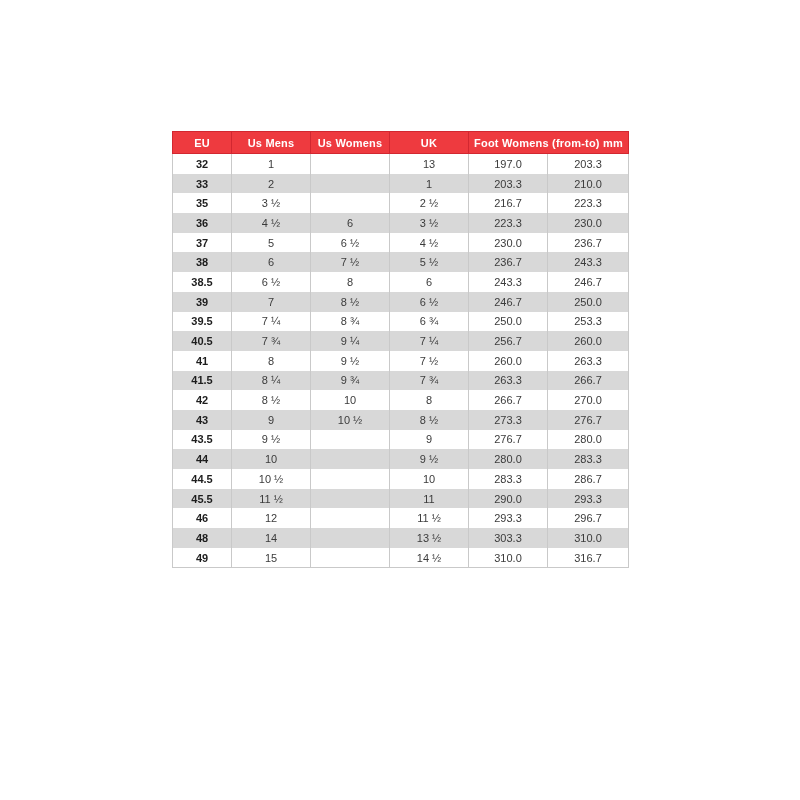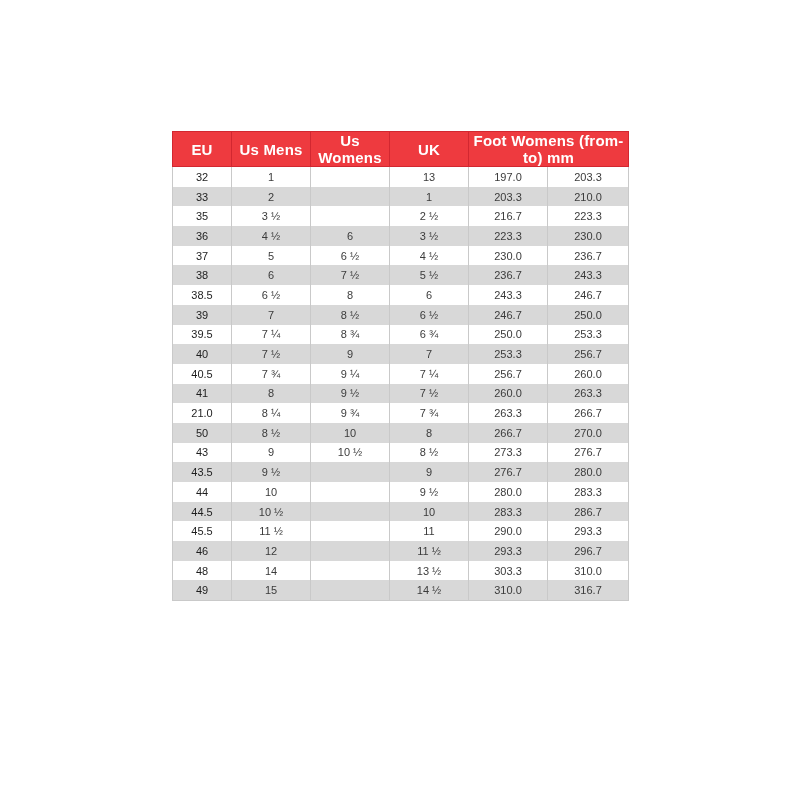--- a/index.html
+++ b/index.html
@@ -21,21 +21,21 @@
     top: 131px;
   }
   table.size-chart {
     border-collapse: collapse;
     table-layout: fixed;
     width: 456px;
   }
   table.size-chart th {
     height: 21px;
     padding: 0 2px;
-    font-size: 15px;
+    font-size: 11px;
     font-weight: bold;
     letter-spacing: 0.2px;
     text-align: center;
     vertical-align: middle;
     color: var(--header-text, #ffffff);
     background: var(--header-bg, #ee3a3f);
     border: 1px solid var(--header-border, #d22730);
   }
   table.size-chart td {
     height: 19.7px;
@@ -50,21 +50,21 @@
   table.size-chart tbody tr:nth-child(even) {
     background: var(--row-alt-bg, #d8d8d8);
   }
   table.size-chart tbody tr:nth-child(odd) {
     background: #ffffff;
   }
   table.size-chart tbody tr:last-child td {
     border-bottom: 1px solid var(--grid-color, #c9c9c9);
   }
   table.size-chart td.eu {
-    font-weight: normal;
+    font-weight: bold;
     color: #1d1d1d;
   }
 </style>
 </head>
 <body>
 
 <div class="canvas">
   <div class="chart-wrap">
     <table class="size-chart">
       <colgroup>
@@ -151,53 +151,45 @@
   </tr>
           <tr>
     <td class="eu">39.5</td>
     <td>7 ¼</td>
     <td>8 ¾</td>
     <td>6 ¾</td>
     <td>250.0</td>
     <td>253.3</td>
   </tr>
           <tr>
-    <td class="eu">40</td>
-    <td>7 ½</td>
-    <td>9</td>
-    <td>7</td>
-    <td>253.3</td>
-    <td>256.7</td>
-  </tr>
-          <tr>
     <td class="eu">40.5</td>
     <td>7 ¾</td>
     <td>9 ¼</td>
     <td>7 ¼</td>
     <td>256.7</td>
     <td>260.0</td>
   </tr>
           <tr>
     <td class="eu">41</td>
     <td>8</td>
     <td>9 ½</td>
     <td>7 ½</td>
     <td>260.0</td>
     <td>263.3</td>
   </tr>
           <tr>
-    <td class="eu">21.0</td>
+    <td class="eu">41.5</td>
     <td>8 ¼</td>
     <td>9 ¾</td>
     <td>7 ¾</td>
     <td>263.3</td>
     <td>266.7</td>
   </tr>
           <tr>
-    <td class="eu">50</td>
+    <td class="eu">42</td>
     <td>8 ½</td>
     <td>10</td>
     <td>8</td>
     <td>266.7</td>
     <td>270.0</td>
   </tr>
           <tr>
     <td class="eu">43</td>
     <td>9</td>
     <td>10 ½</td>

